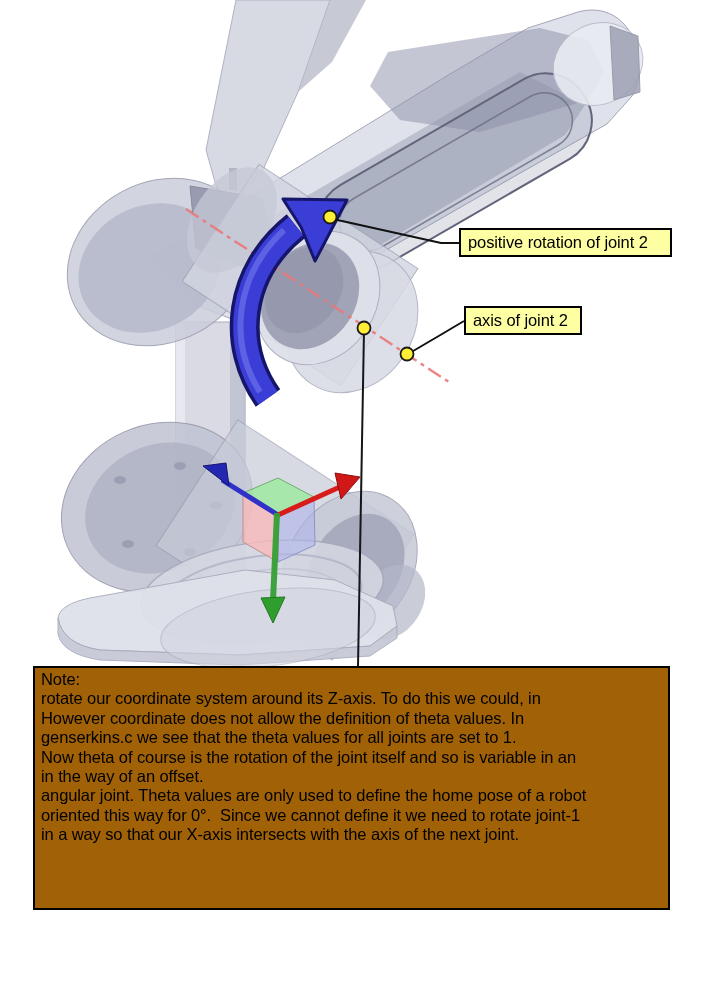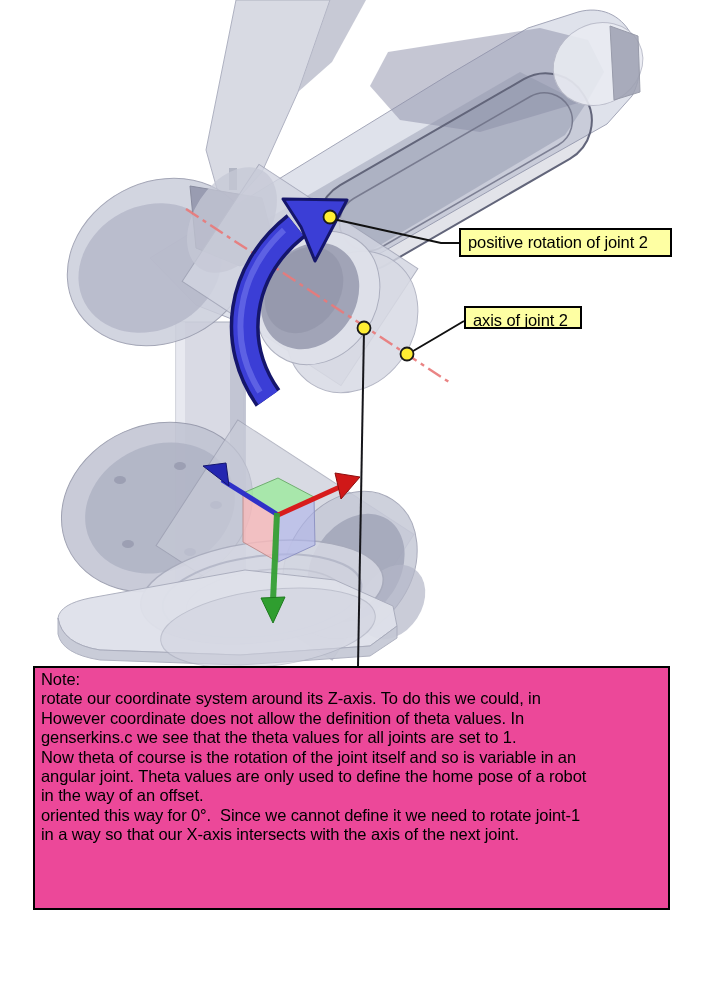--- a/index.html
+++ b/index.html
@@ -7,21 +7,21 @@
     position:relative;width:707px;height:1000px;background:#ffffff;overflow:hidden;
     font-family:"Liberation Sans", sans-serif;color:#000;
   }
   .callout-label{
     position:absolute;background:#feffa3;border:2px solid #000;
     font-size:16.5px;line-height:1.25;padding:2px 7px;white-space:nowrap;
     letter-spacing:-0.1px;box-sizing:border-box;
   }
   .note-box{
     position:absolute;left:33px;top:666px;width:637px;height:244px;
-    background:#ec4899;border:2px solid #000;box-sizing:border-box;
+    background:#a16207;border:2px solid #000;box-sizing:border-box;
     padding:2px 6px;
   }
   .note-line{
     font-size:16.5px;line-height:19.4px;white-space:pre;letter-spacing:-0.1px;
   }
   svg{position:absolute;left:0;top:0;}
 </style>
 </head>
 <body>
 
@@ -112,27 +112,27 @@
 
     <g>
       <circle cx="330" cy="217" r="6.5" fill="#ffee33" stroke="#1a1a1a" stroke-width="1.8"></circle>
       <circle cx="364" cy="328" r="6.5" fill="#ffee33" stroke="#1a1a1a" stroke-width="1.8"></circle>
       <circle cx="407" cy="354" r="6.5" fill="#ffee33" stroke="#1a1a1a" stroke-width="1.8"></circle>
     </g>
   </svg>
 
   <div class="callout-label" style="left:459px;top:228px;width:213px;height:29px;">positive rotation of joint 2</div>
 
-  <div class="callout-label" style="left:464px;top:306px;width:118px;height:23px;">axis of joint 2</div>
+  <div class="callout-label" style="left:464px;top:306px;width:118px;height:29px;">axis of joint 2</div>
 
   <div class="note-box">
     <div class="note-line">Note:</div>
     <div class="note-line">rotate our coordinate system around its Z-axis. To do this we could, in</div>
     <div class="note-line">However coordinate does not allow the definition of theta values. In</div>
     <div class="note-line">genserkins.c we see that the theta values for all joints are set to 1.</div>
     <div class="note-line">Now theta of course is the rotation of the joint itself and so is variable in an</div>
+    <div class="note-line">in the way of an offset.</div>
     <div class="note-line">angular joint. Theta values are only used to define the home pose of a robot</div>
-    <div class="note-line">in the way of an offset.</div>
     <div class="note-line">oriented this way for 0°.  Since we cannot define it we need to rotate joint-1</div>
     <div class="note-line">in a way so that our X-axis intersects with the axis of the next joint.</div>
   </div>
 
 </div>
 
 </body></html>

